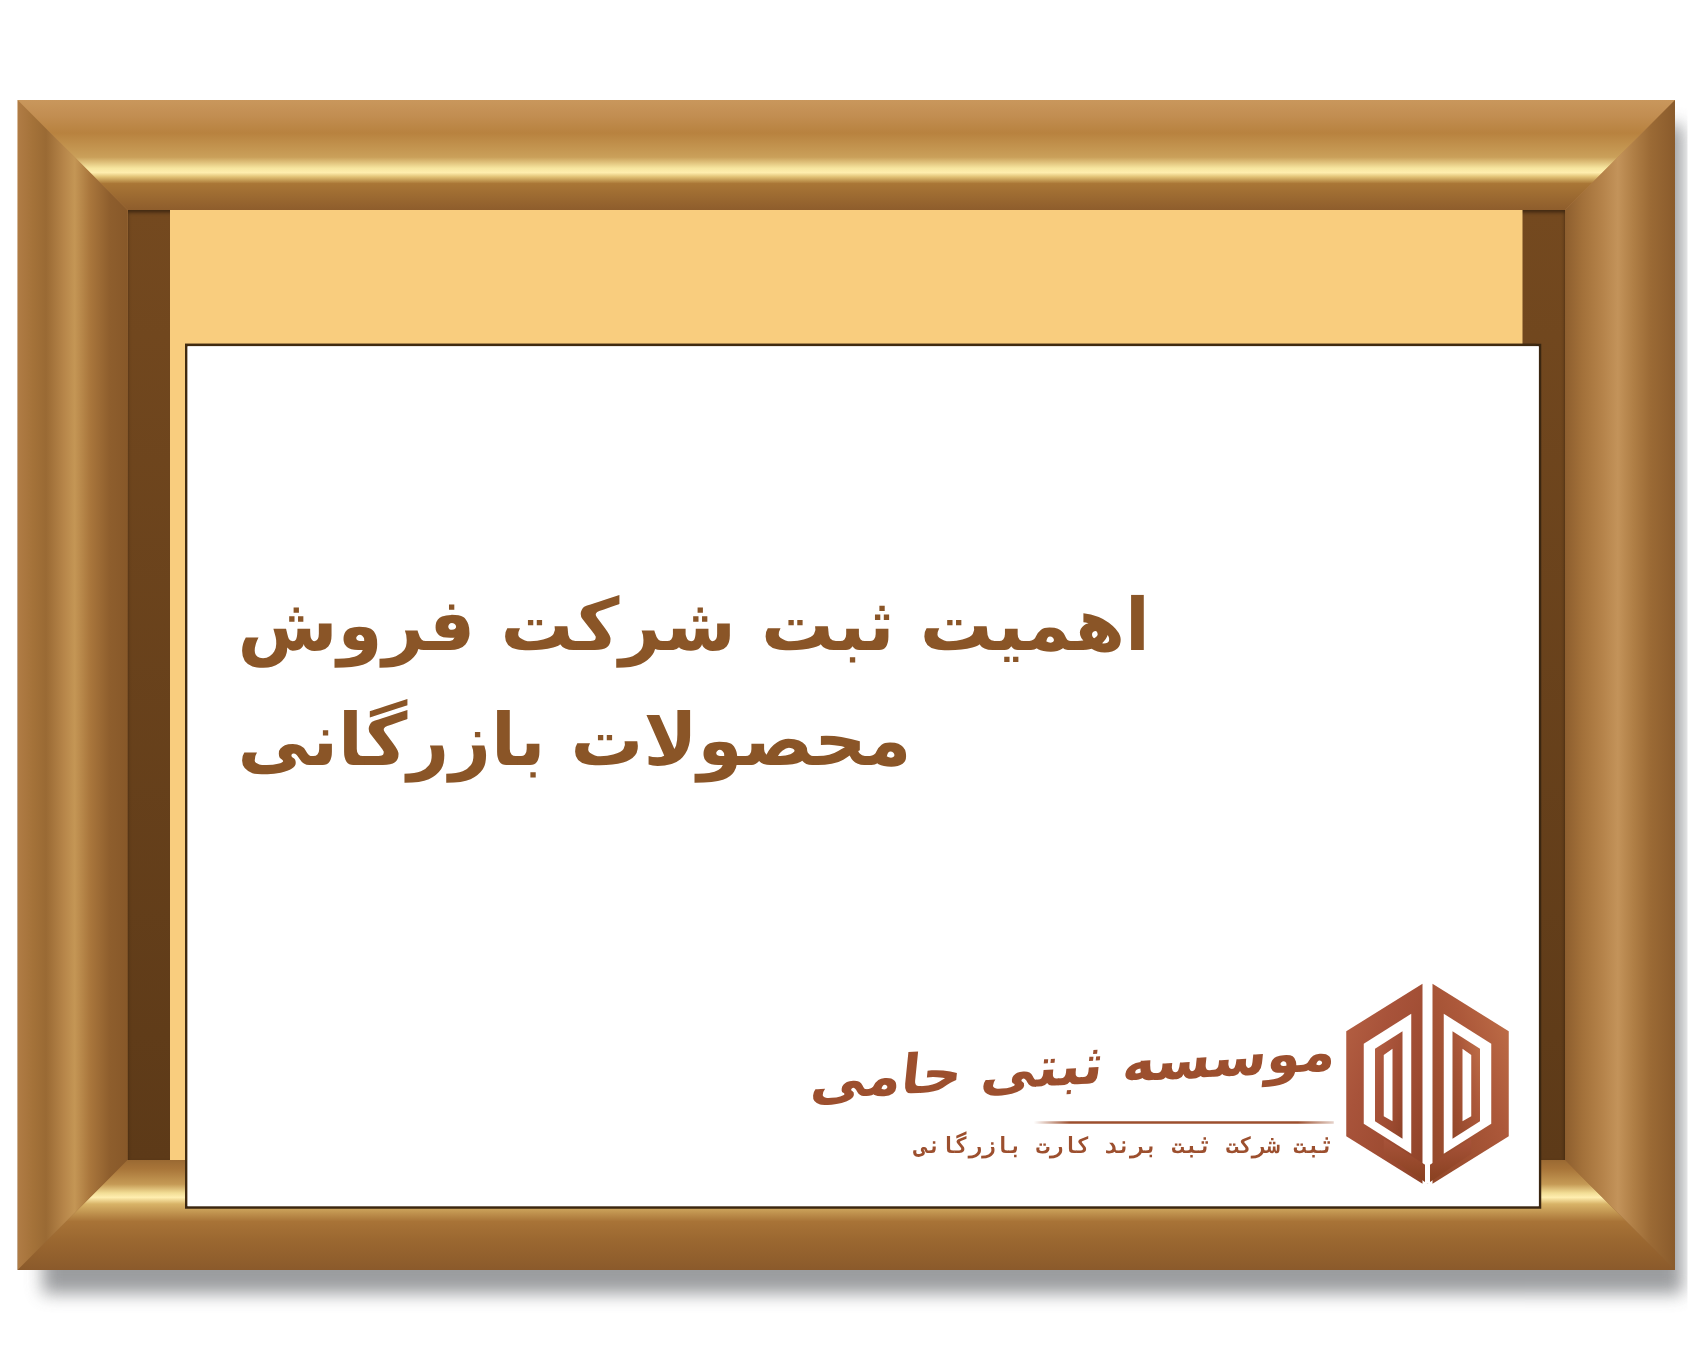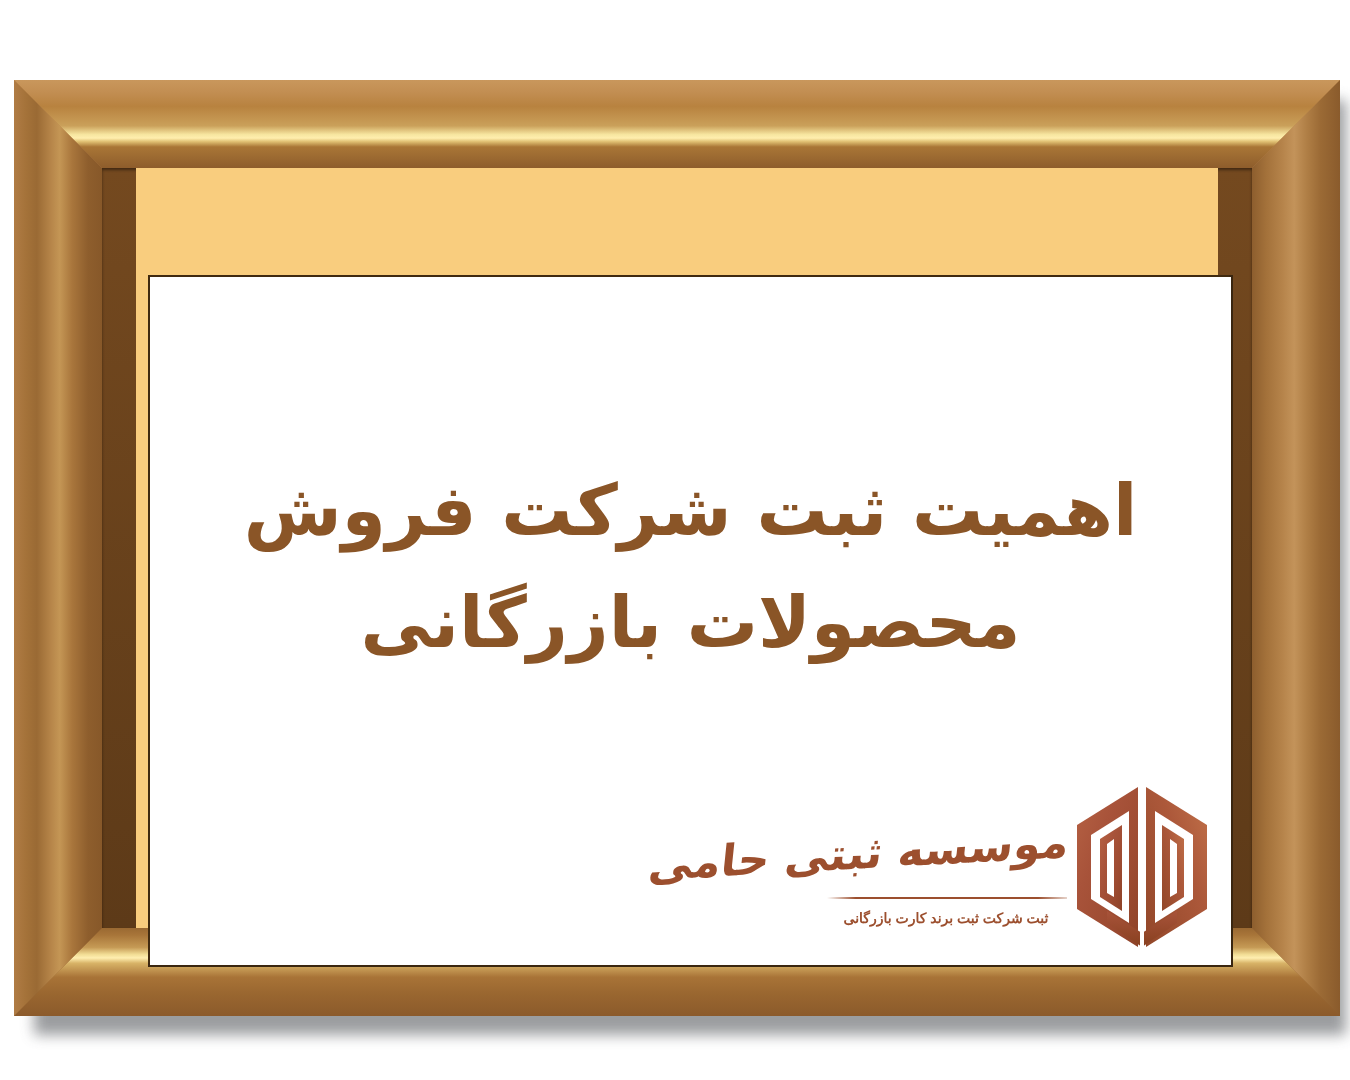--- a/index.html
+++ b/index.html
@@ -165,25 +165,25 @@
     inset: 0;
     background: #ffffff;
   }
 
   
   .headline {
     position: absolute;
     left: 0;
     right: 0;
     top: 178px;
-    text-align: center;
+    text-align: left;
     color: #8a5527;
     font-family: "DejaVu Sans", "Liberation Sans", sans-serif;
     font-weight: bold;
-    font-size: 71px;
+    font-size: 58px;
     line-height: 1.58;
     direction: rtl;
     unicode-bidi: isolate;
     letter-spacing: 0px;
     padding: 0 40px;
   }
   .headline .ln {
     display: block;
     white-space: nowrap;
   }
@@ -240,23 +240,23 @@
     background: linear-gradient(90deg, rgba(155,79,46,0) 0%, #9c4f2e 12%, #9c4f2e 88%, rgba(155,79,46,.25) 100%);
   }
 
   
   .tagline {
     position: absolute;
     right: 152px;
     top: 136px;
     width: 242px;
     color: #9c4f2e;
-    font-family: Liberation Sans, sans-serif;
+    font-family: Liberation Mono, monospace;
     font-weight: bold;
-    font-size: 14px;
+    font-size: 18px;
     line-height: 26px;
     text-align: center;
     direction: rtl;
     white-space: nowrap;
   }
 </style>
 </head>
 <body>
 
 <div id="stage">

